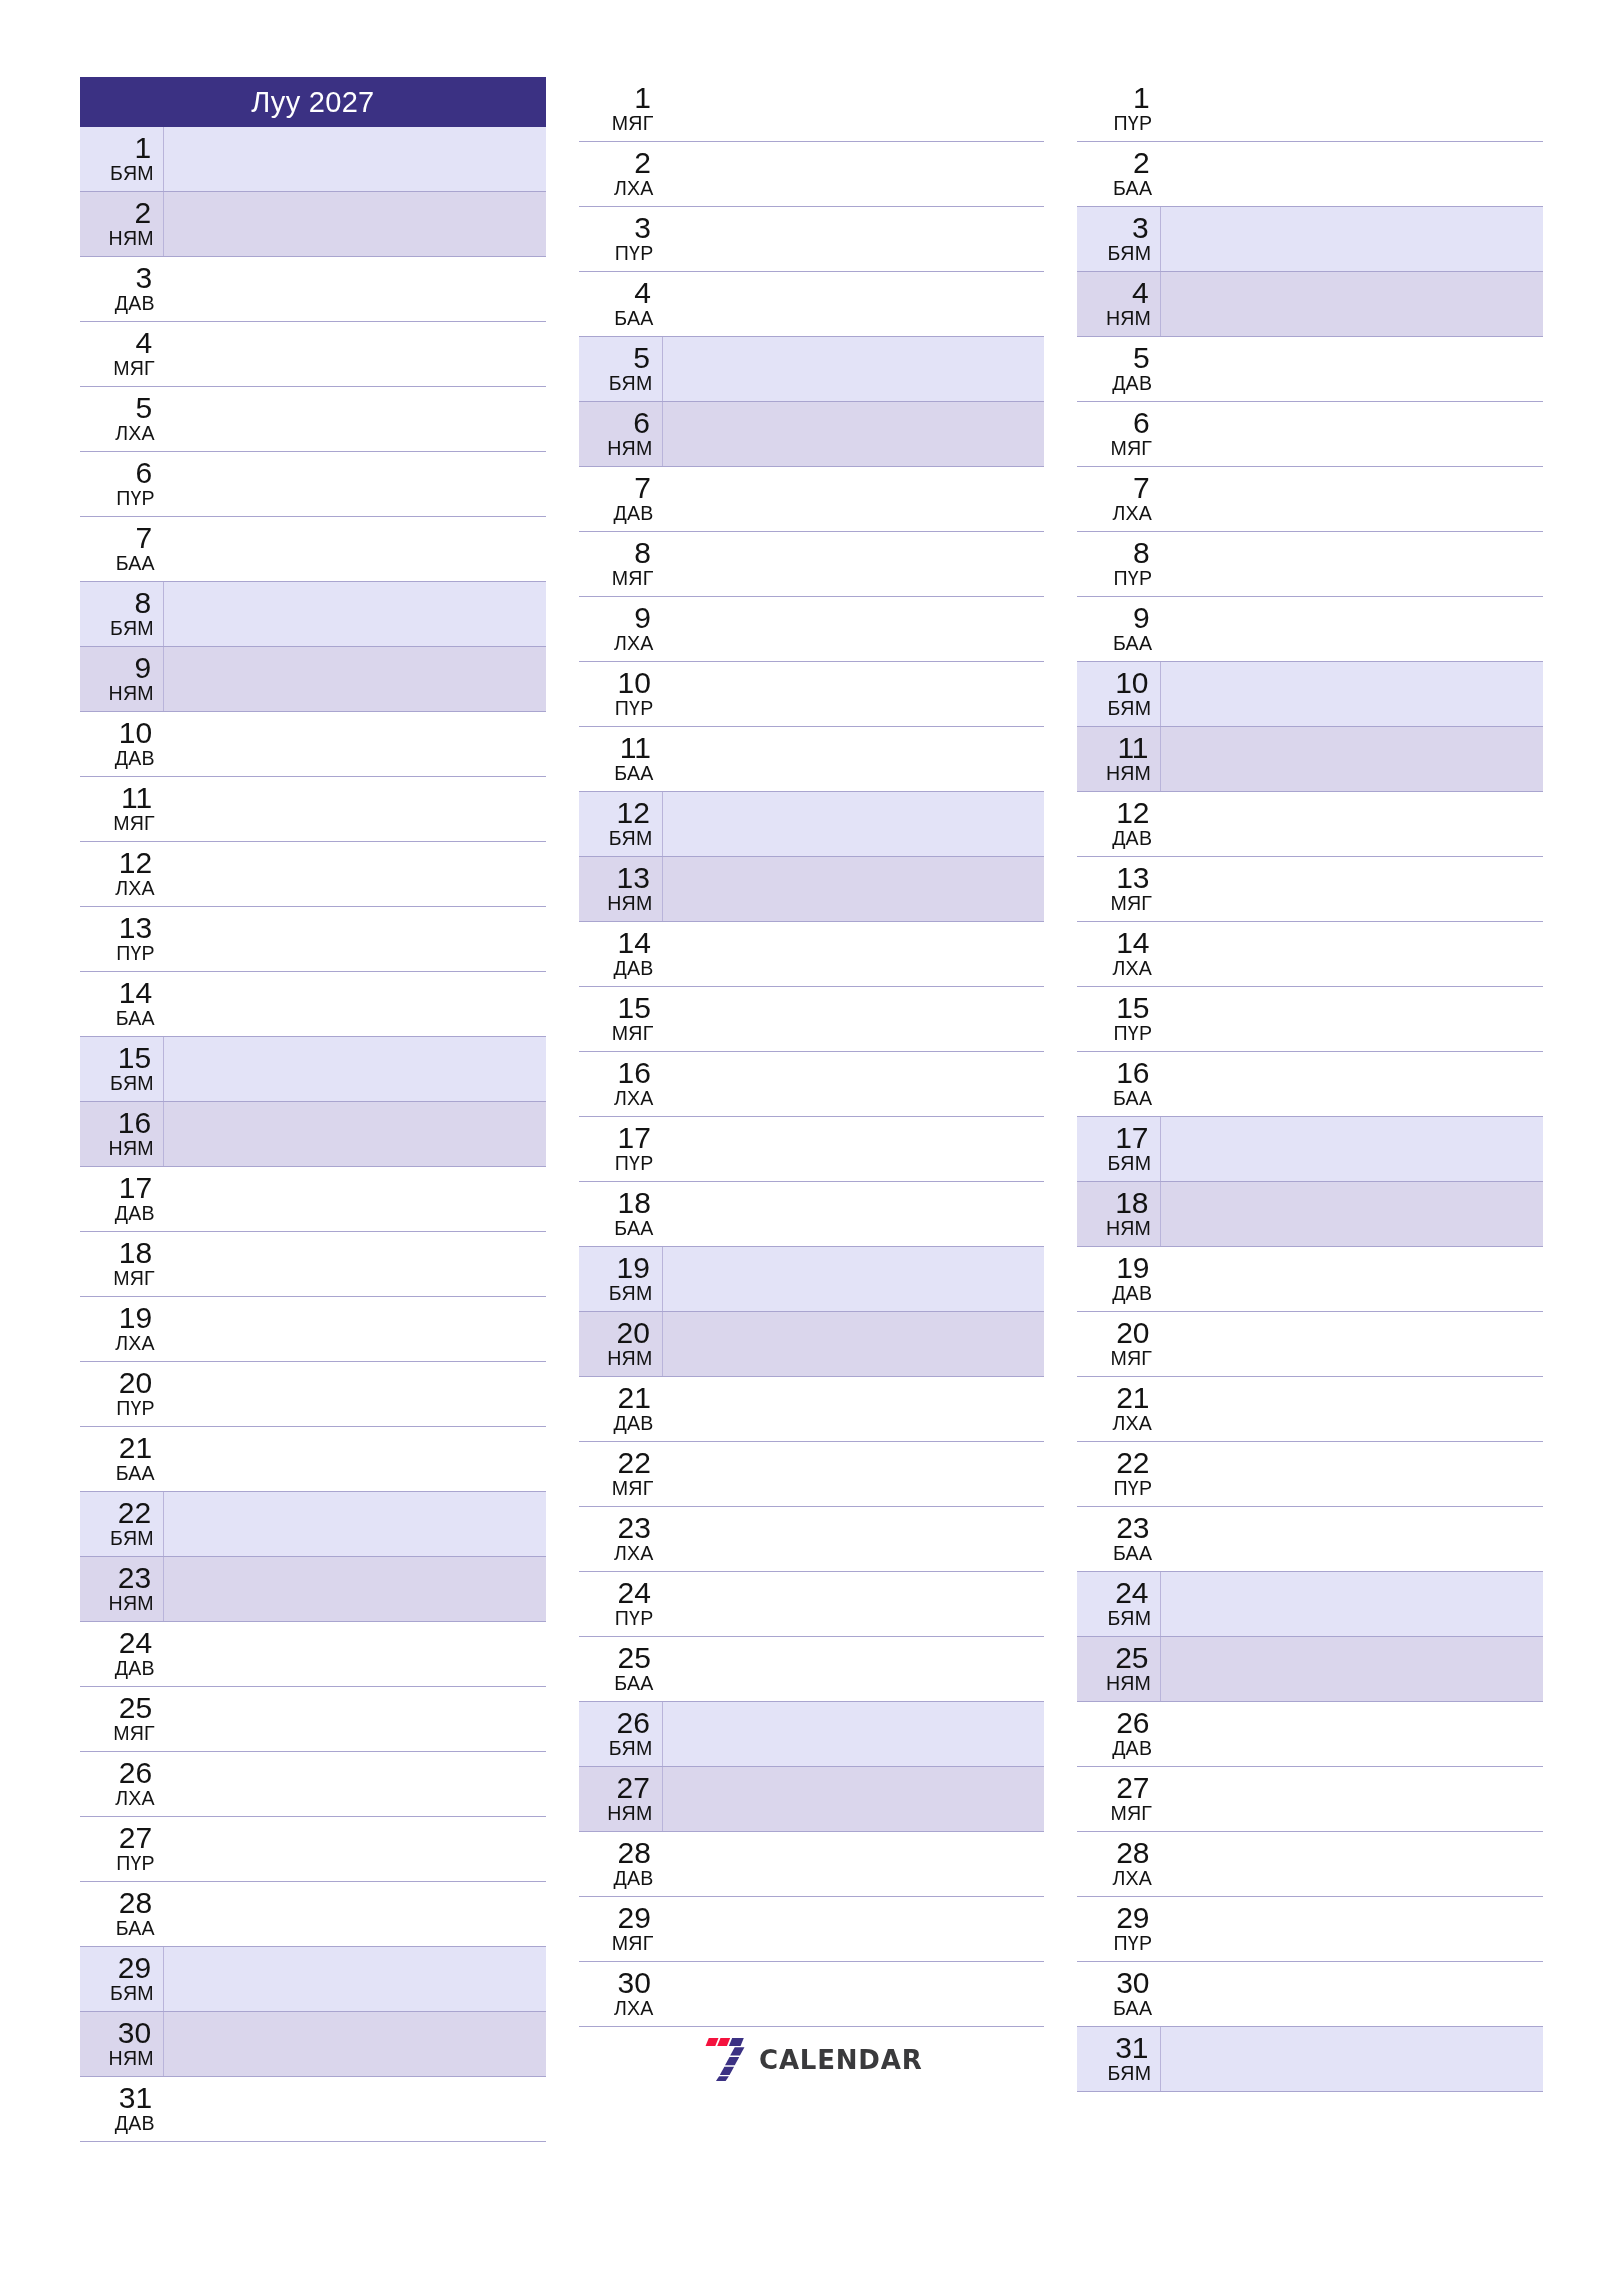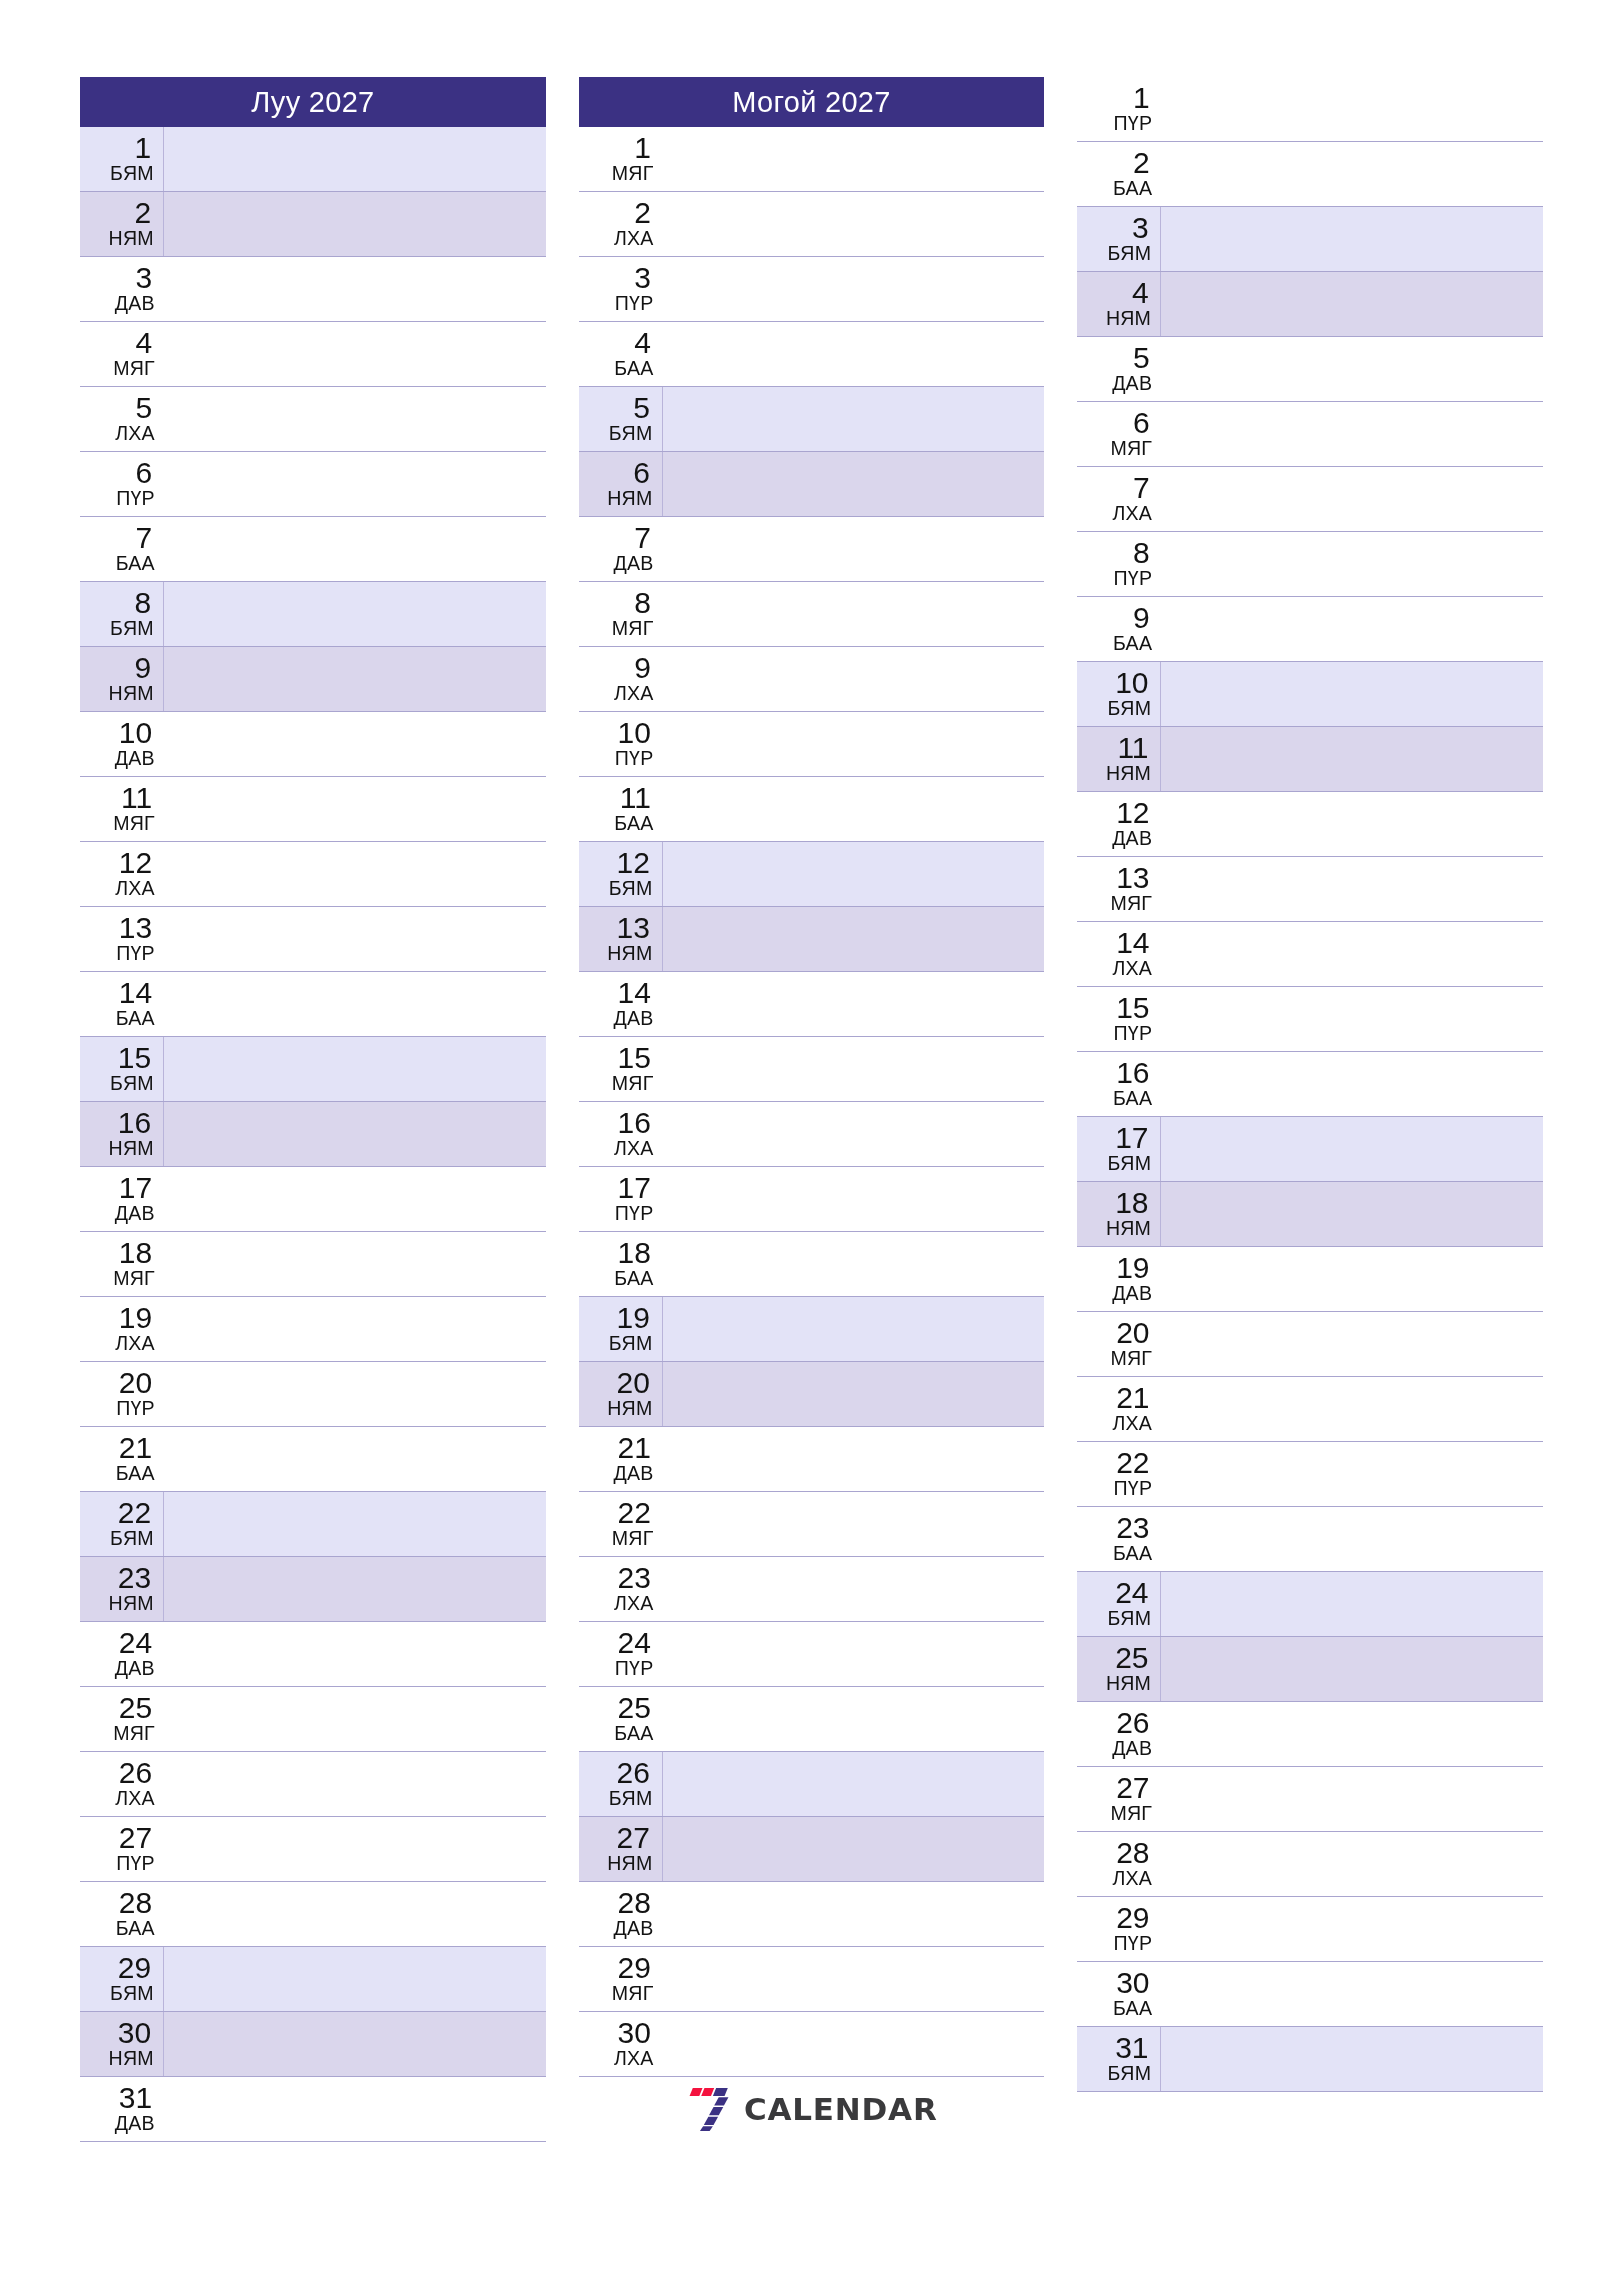--- a/index.html
+++ b/index.html
@@ -132,21 +132,21 @@
     flex-direction: row;
     align-items: center;
     gap: 10.5px;
   }
   .brand-mark {
     position: relative;
     width: 48px;
     height: 43px;
   }
   .brand-text {
-    font-size: 31px;
+    font-size: 26px;
     font-weight: 700;
     color: #3a3a3c;
     letter-spacing: 0.8px;
     line-height: 1;
     font-family: "DejaVu Sans", sans-serif;
   }
 </style>
 </head>
 <body>
 
@@ -368,21 +368,20 @@
           <div class="day-row">
             <div class="daycell">
               <div class="daynum">31</div>
               <div class="dayname">ДАВ</div>
             </div>
             <div class="notes"></div>
           </div>
         </div>
       </div>
       <div class="month-col">
-        <div class="month-header">Могой 2027</div>
         <div class="days">
           <div class="day-row">
             <div class="daycell">
               <div class="daynum">1</div>
               <div class="dayname">МЯГ</div>
             </div>
             <div class="notes"></div>
           </div>
           <div class="day-row">
             <div class="daycell">

